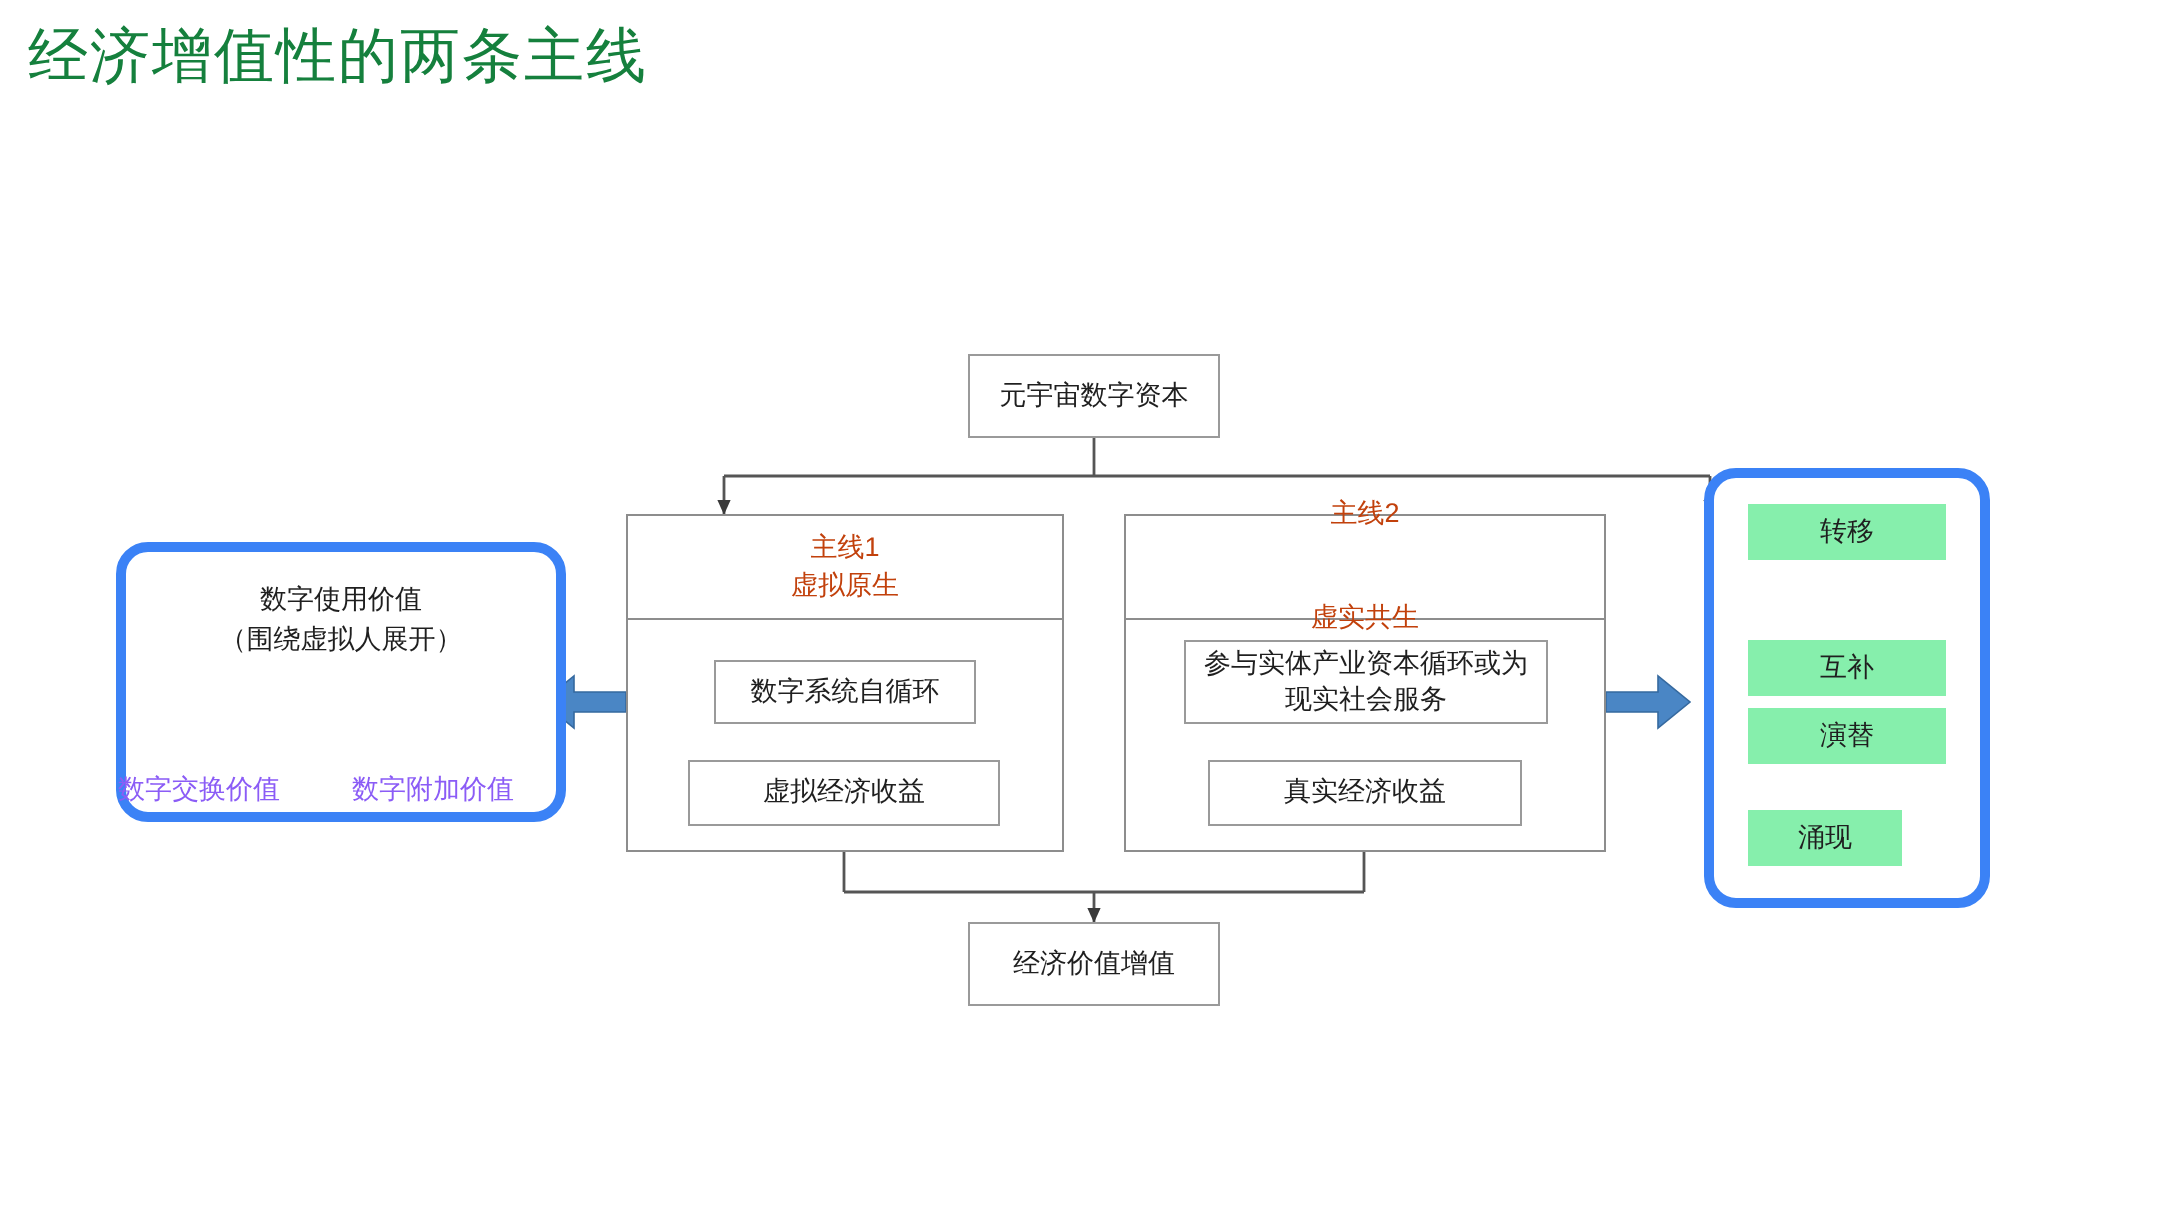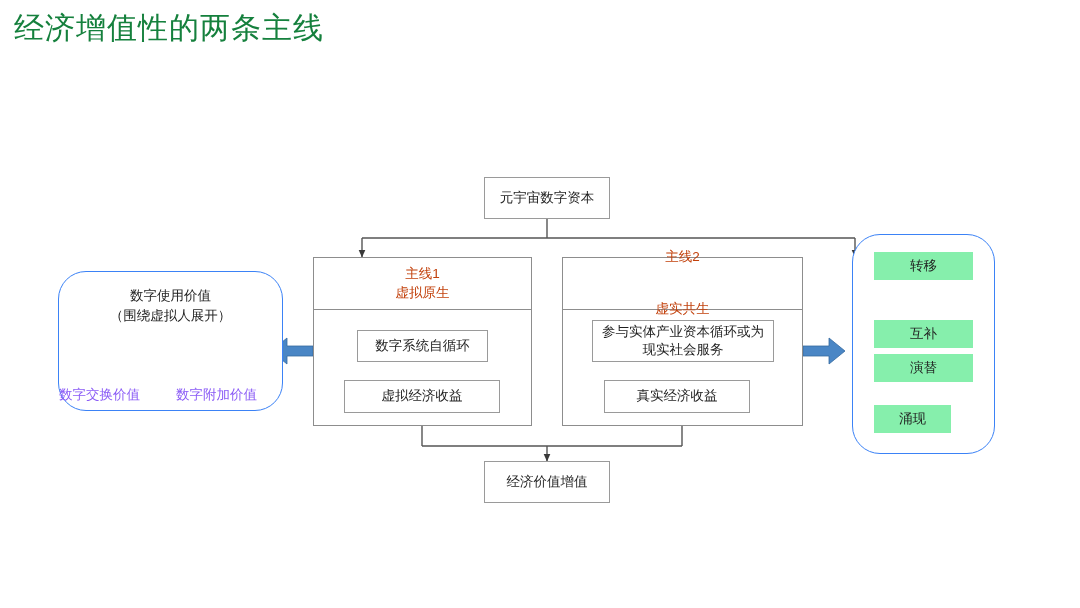--- a/index.html
+++ b/index.html
@@ -34,21 +34,21 @@
     box-sizing:border-box;width:100%;
     border-bottom:1px solid #8d8d8d;
     display:flex;flex-direction:column;align-items:center;justify-content:center;
     font-size:13.5px;line-height:1.4;color:#c2410c;text-align:center;
   }
   .mainbox .body{position:relative;width:100%;}
 
   
   .rcard{
     position:absolute;box-sizing:border-box;
-    border:1px solid #3b82f6;border-radius:28px;background:#ffffff;
+    border:5px solid #3b82f6;border-radius:16px;background:#ffffff;
   }
 
   
   .tri-top{
     position:absolute;left:0;right:0;top:14px;text-align:center;
     font-size:13.5px;line-height:1.5;color:#1f1f1f;
   }
   .tri-lbl{
     position:absolute;font-size:13.5px;color:#8b5cf6;white-space:nowrap;
   }
@@ -155,21 +155,21 @@
       <span>主线2</span>
       <span>虚实共生</span>
     </div>
     <div class="body" style="height:116px;"></div>
   </div>
 
   <div class="pbox" style="left:592px;top:320px;width:182px;height:42px;padding:0 6px;">
     <span>参与实体产业资本循环或为现实社会服务</span>
   </div>
 
-  <div class="pbox" style="left:604px;top:380px;width:146px;height:33px;">
+  <div class="pbox" style="left:604px;top:380px;width:157px;height:33px;">
     <span>真实经济收益</span>
   </div>
 
   <div class="pbox" style="left:484px;top:461px;width:126px;height:42px;">
     <span>经济价值增值</span>
   </div>
 
   <div class="rcard" style="left:58px;top:271px;width:225px;height:140px;">
     <div class="tri-top">
       <div>数字使用价值</div>

